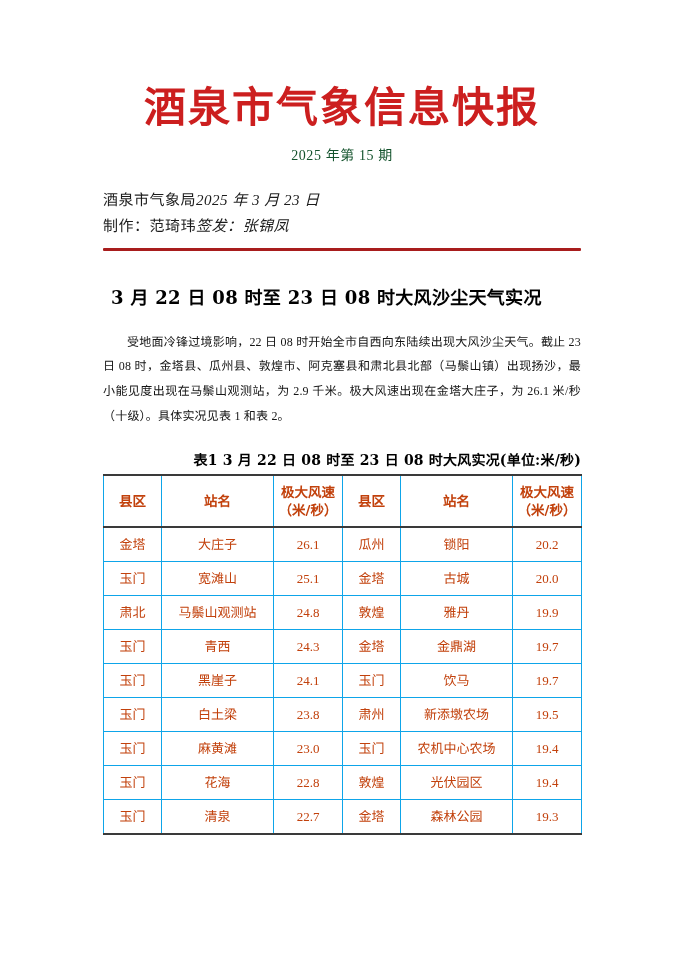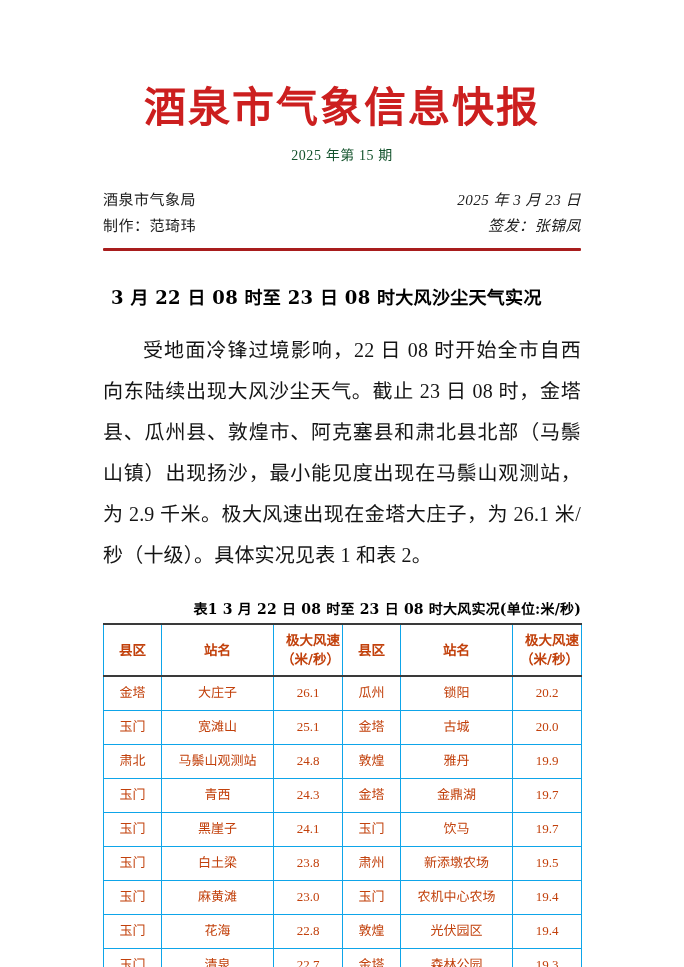--- a/index.html
+++ b/index.html
@@ -47,21 +47,21 @@
     color: #14532d;
     letter-spacing: 0.6px;
   }
 
   
   .meta-block {
     padding-top: 22px;
   }
   .meta-row {
     display: flex;
-    justify-content: space-between;
+    justify-content: flex-start;
     align-items: baseline;
     font-size: 15px;
     line-height: 1.75;
     color: #1c1c1c;
     letter-spacing: 0.5px;
   }
   .meta-left { text-align: left; }
   .meta-right { text-align: right; font-style: italic; }
 
   .red-rule {
@@ -79,21 +79,21 @@
     font-family: "DejaVu Serif", "Liberation Serif", serif;
     font-size: 18px;
     font-weight: 700;
     line-height: 1.4;
     color: #000000;
     letter-spacing: 0.3px;
   }
   .body-text {
     margin: 0;
     padding-top: 11px;
-    font-size: 20px;
+    font-size: 12px;
     line-height: 2.06;
     text-align: justify;
     text-justify: inter-ideograph;
     text-indent: 2em;
     color: #141414;
     letter-spacing: 0.2px;
   }
 
   
   .table-wrap {
@@ -135,21 +135,21 @@
   table.wind-table tbody tr:last-child td {
     border-bottom: 2px solid #3a3a3a;
   }
   table.wind-table tbody td {
     height: 33px;
   }
   .col-county { width: 58px; }
   .col-station { width: 112px; }
   .col-speed  { width: 69px; }
 
-  .hdr-stack { display: block; text-align: right; }
+  .hdr-stack { display: block; }
   .hdr-stack span { display: block; }
 </style>
 </head>
 <body>
 
 <div class="page">
 
   <h1 class="masthead-title">酒泉市气象信息快报</h1>
 
   <p class="issue-line">2025 年第 15 期</p>

